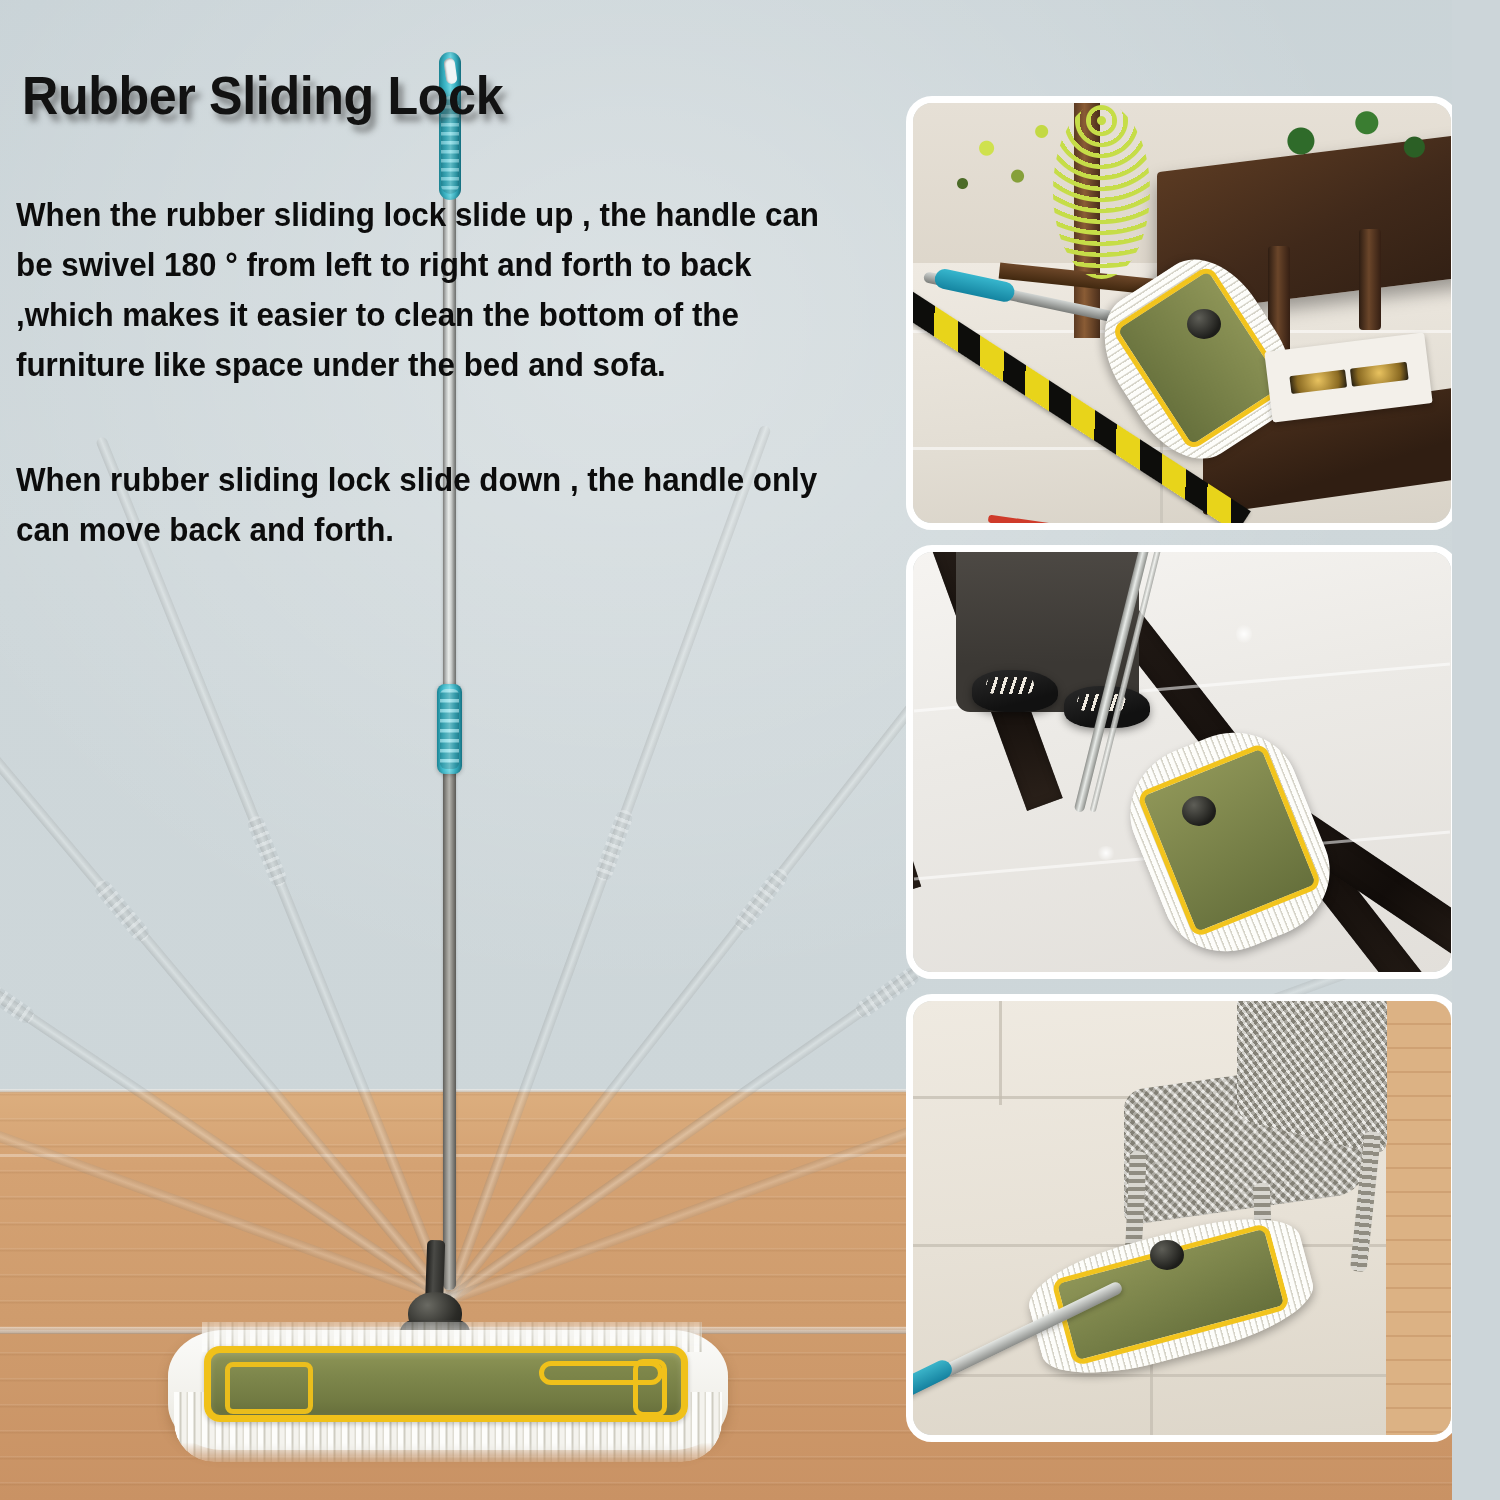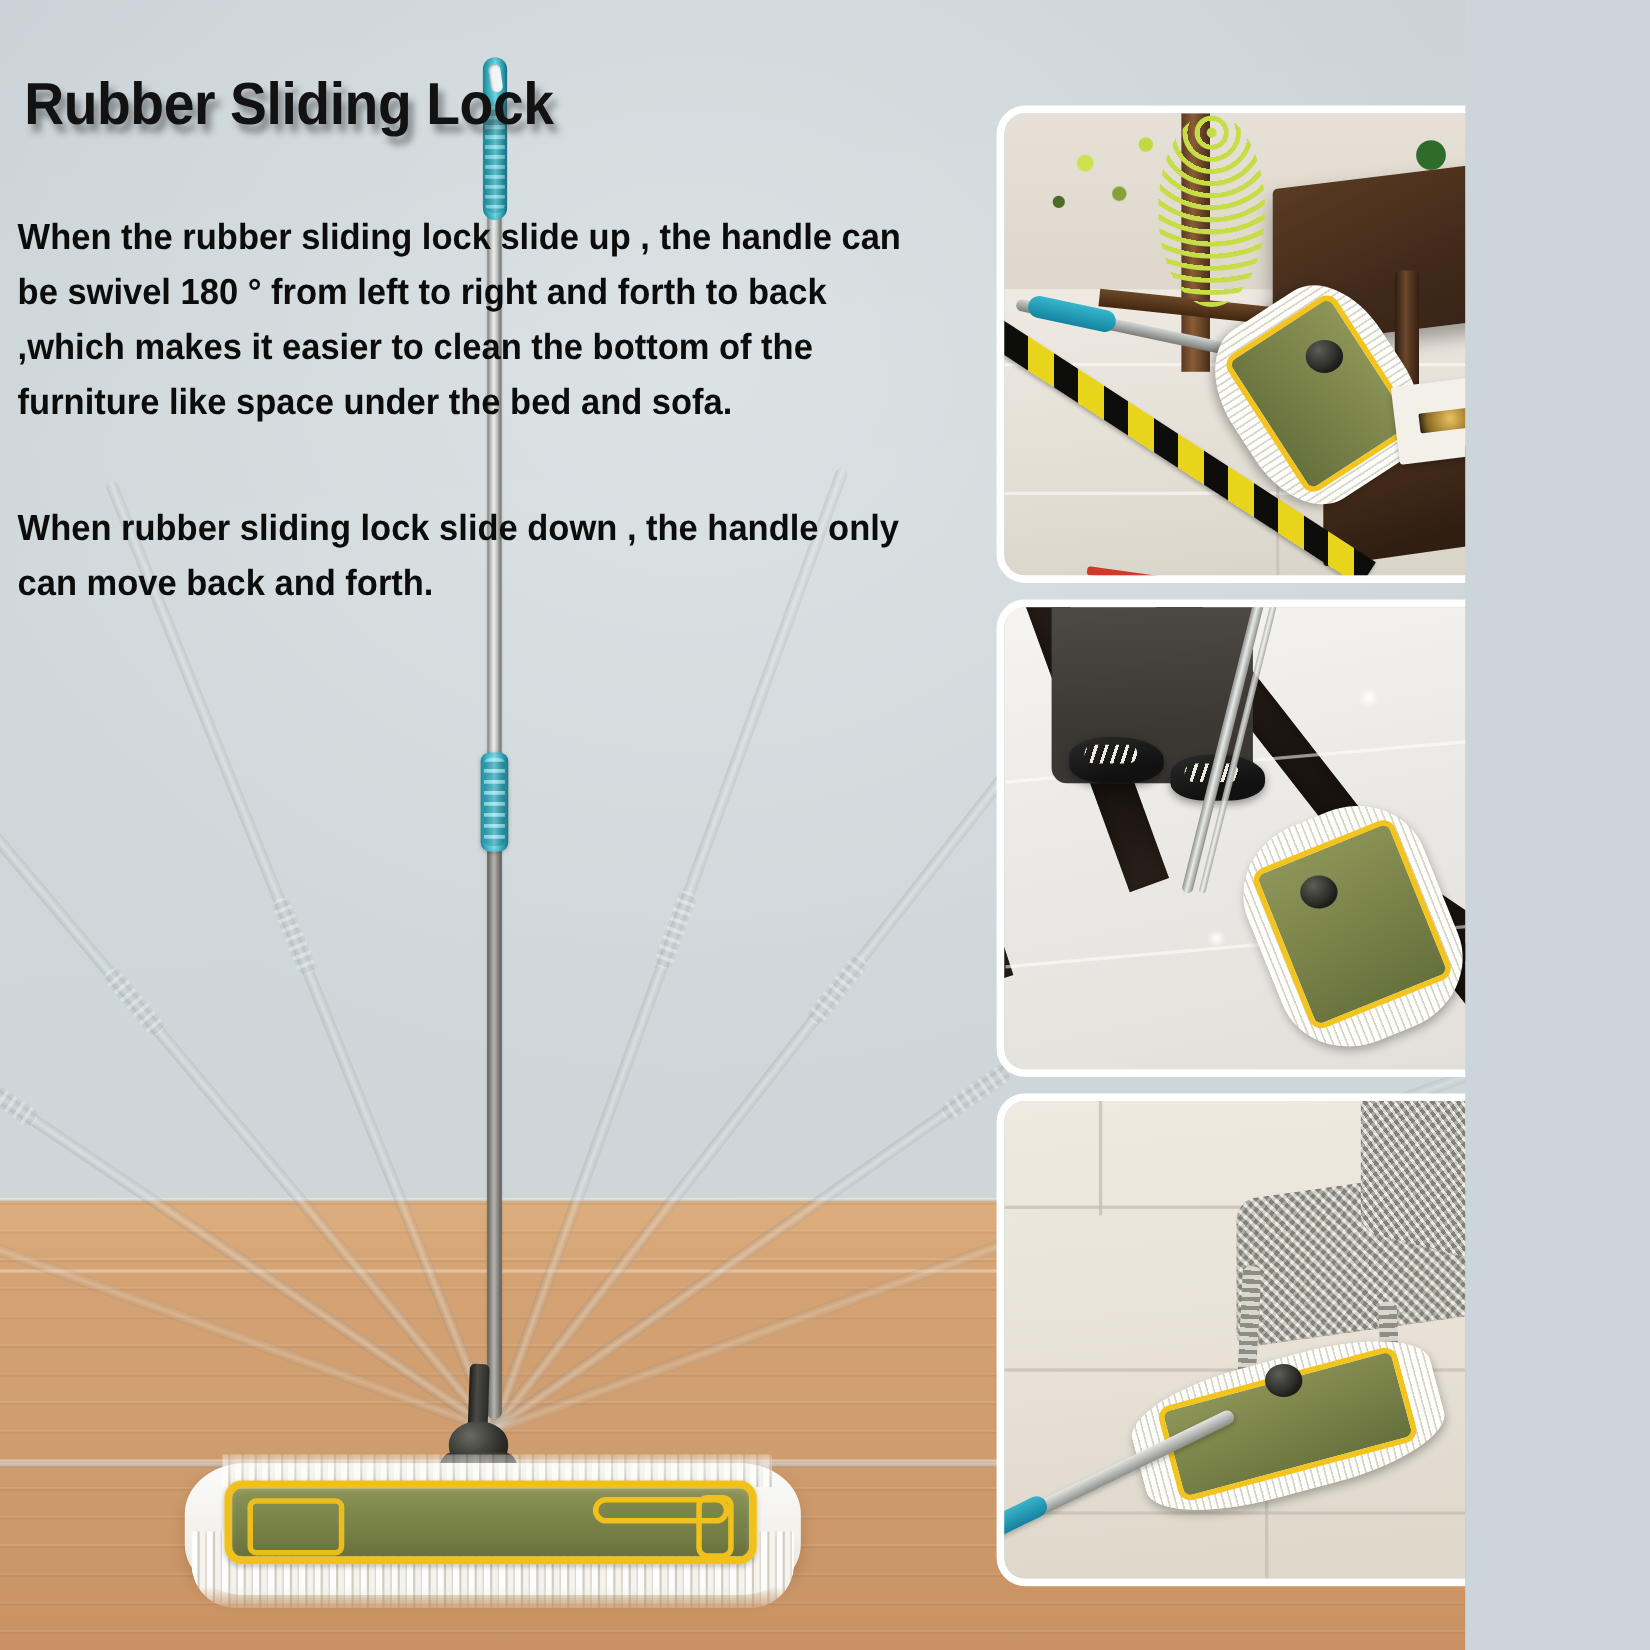--- a/index.html
+++ b/index.html
@@ -1,21 +1,21 @@
 <!DOCTYPE html>
 <html><head>
 <meta charset="utf-8">
 <style>
   html,body{margin:0;padding:0;}
   body{
     width:1500px;height:1500px;overflow:hidden;
     font-family:"Liberation Sans",sans-serif;
     background:#ccd5d9;
   }
-  #stage{position:relative;width:1332px;height:1500px;overflow:hidden;}
+  #stage{position:relative;width:1452px;height:1500px;overflow:hidden;}
 
   
   .wall{
     position:absolute;left:0;top:0;width:1500px;height:1092px;
     background:linear-gradient(175deg,#c9d3d7 0%,#ced7da 45%,#cdd6d9 100%);
   }
   .wall:after{
     content:"";position:absolute;left:0;top:0;right:0;bottom:0;
     background:radial-gradient(ellipse at 42% 30%,rgba(255,255,255,.30),rgba(255,255,255,0) 62%);
   }

